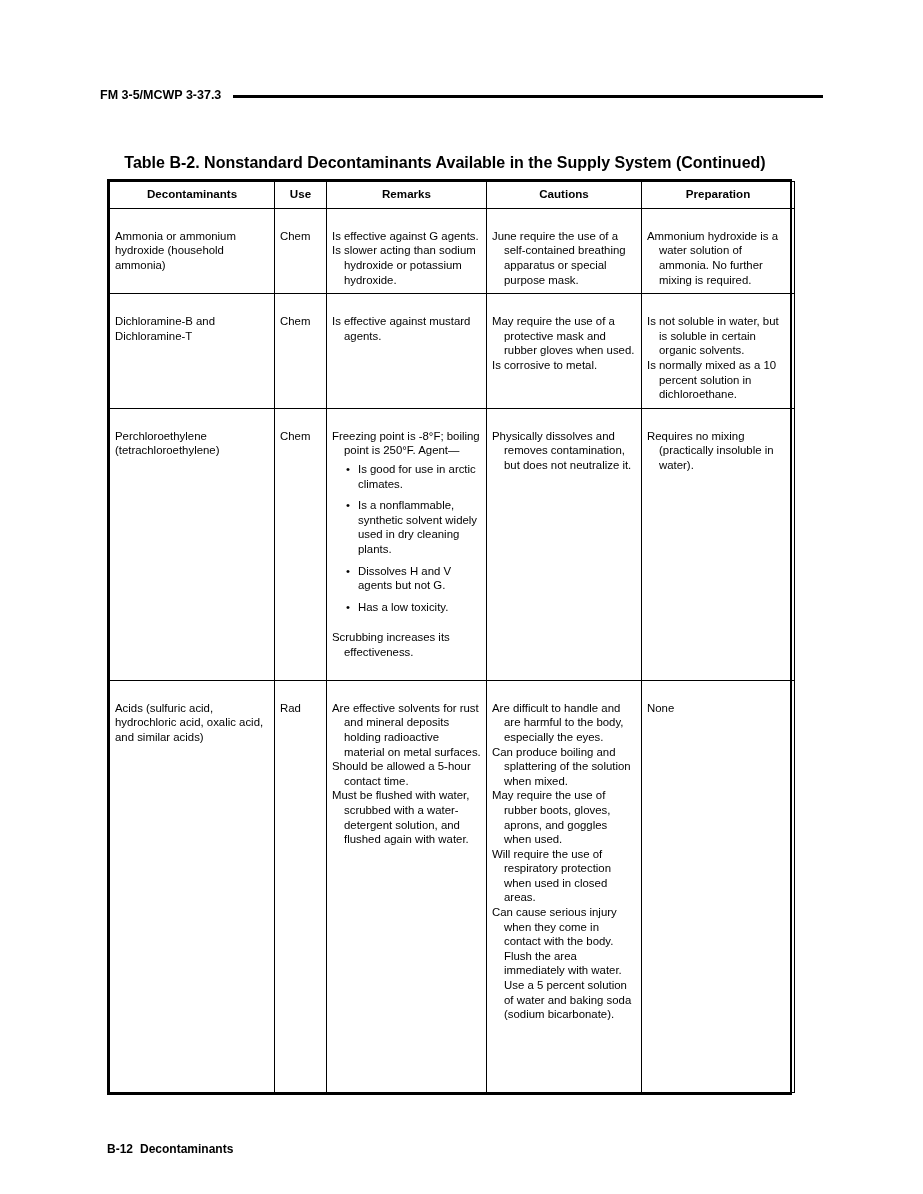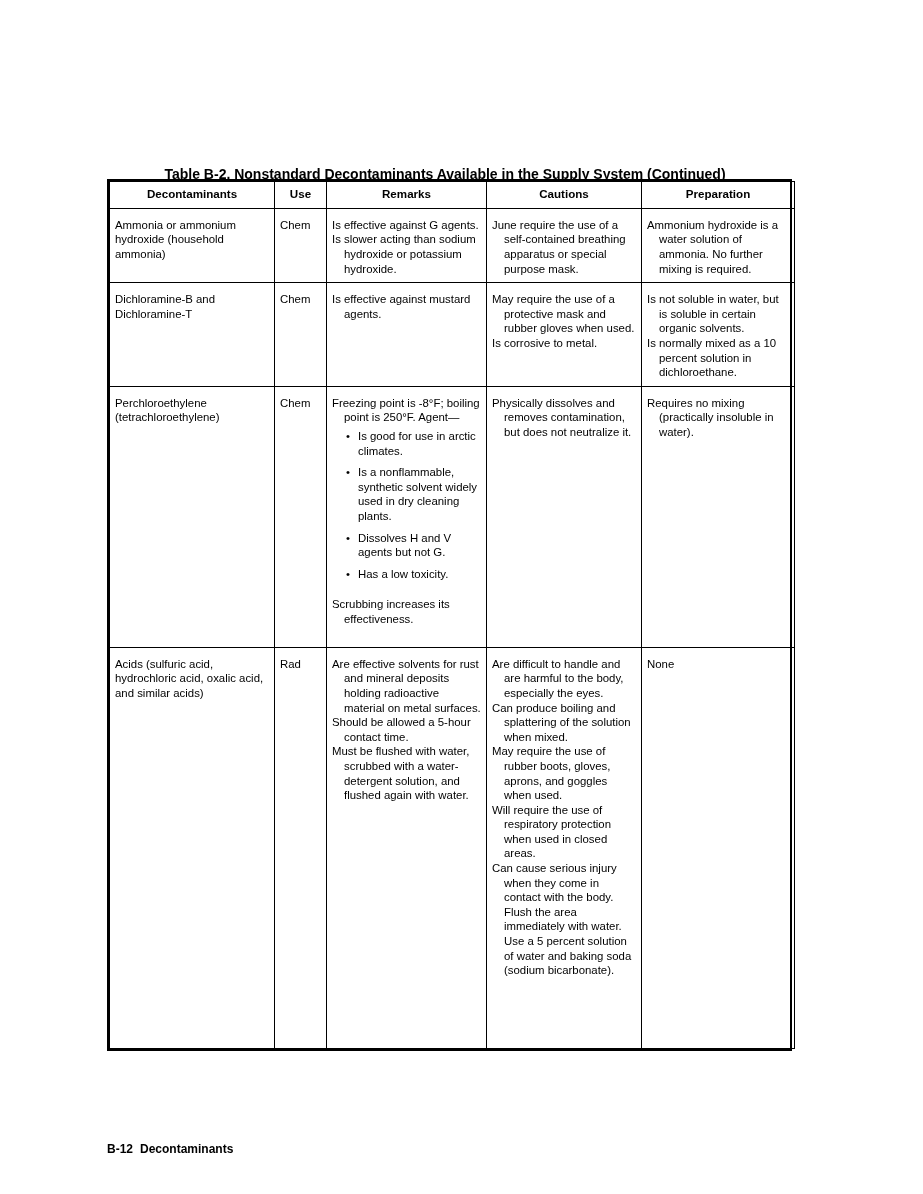--- a/index.html
+++ b/index.html
@@ -41,25 +41,25 @@
     flex: 1 1 auto;
     height: 3px;
     background: #000;
     margin-left: 12px;
     margin-top: 2px;
   }
 
   
   .table-caption {
     position: absolute;
-    top: 166px;
+    top: 154px;
     left: 0;
     width: 890px;
     text-align: center;
-    font-size: 14px;
+    font-size: 16px;
     font-weight: bold;
   }
 
   
   .table-wrap {
     position: absolute;
     top: 179px;
     left: 107px;
     width: 685px;
     border: 2.5px solid #000;
@@ -68,21 +68,21 @@
   table.decon {
     border-collapse: collapse;
     width: 100%;
     table-layout: fixed;
     font-size: 11.4px;
     line-height: 1.28;
   }
   table.decon th, table.decon td {
     border: 1px solid #000;
     vertical-align: top;
-    padding: 9px 5px 6px 5px;
+    padding: 20px 5px 6px 5px;
   }
   table.decon thead th {
     text-align: center;
     font-weight: bold;
     padding: 5px 4px 6px 4px;
     font-size: 11.6px;
     vertical-align: middle;
   }
   col.c1 { width: 165px; }
   col.c2 { width: 52px; }
@@ -130,20 +130,24 @@
     font-weight: bold;
     margin-top: 16px;
   }
   .footer-sep { display: inline-block; width: 7px; }
 </style>
 </head>
 <body>
 
 <div class="page">
 
+  <div class="page-header">
+    <span class="header-title">FM 3-5/MCWP 3-37.3</span>
+    <span class="header-rule"></span>
+  </div>
 
   <div class="table-caption">Table B-2.  Nonstandard Decontaminants Available in the Supply System (Continued)</div>
 
   <div class="table-wrap">
     <table class="decon">
       <colgroup>
         <col class="c1">
           <col class="c2">
           <col class="c3">
           <col class="c4">

